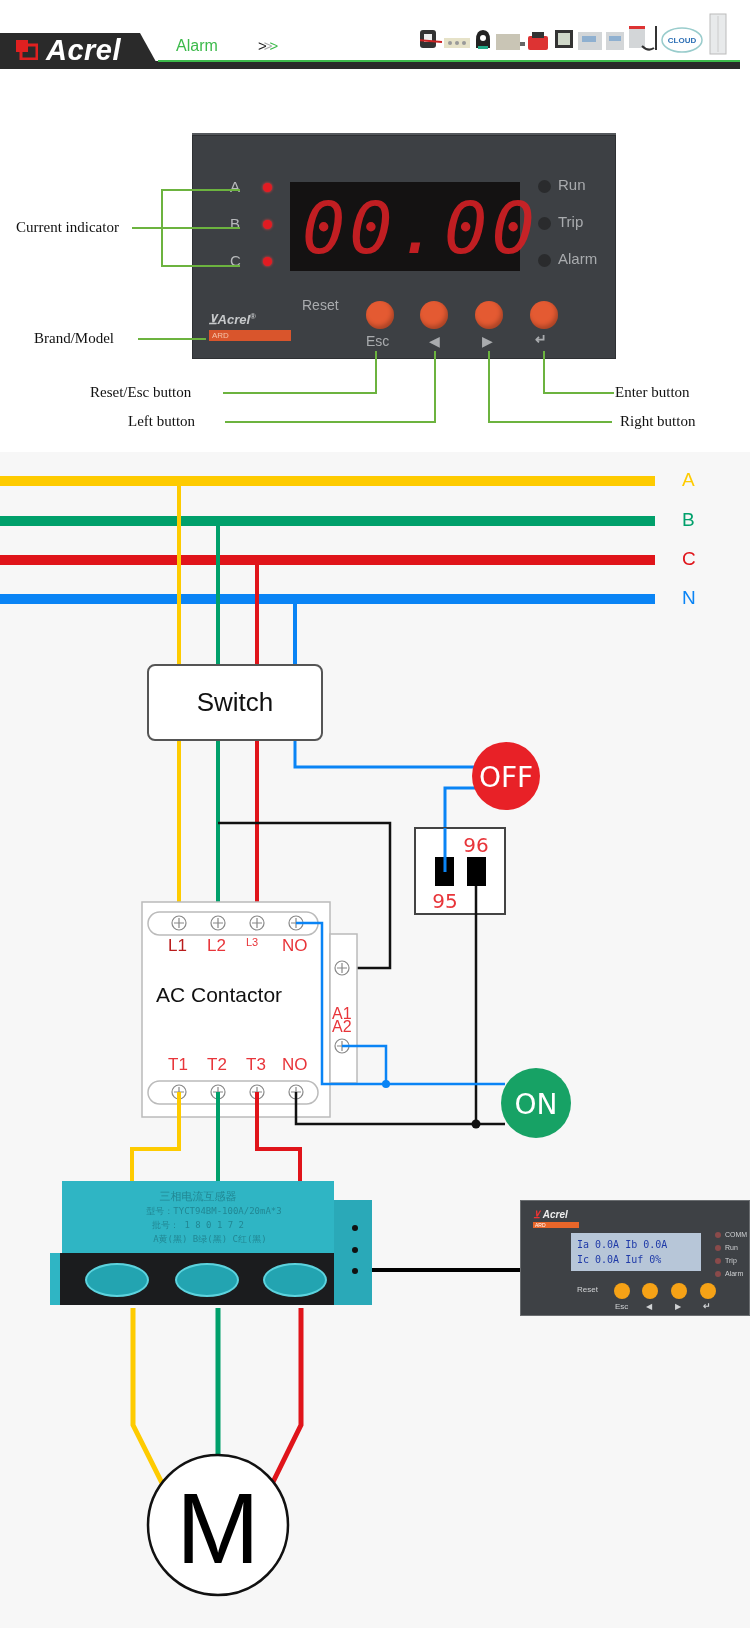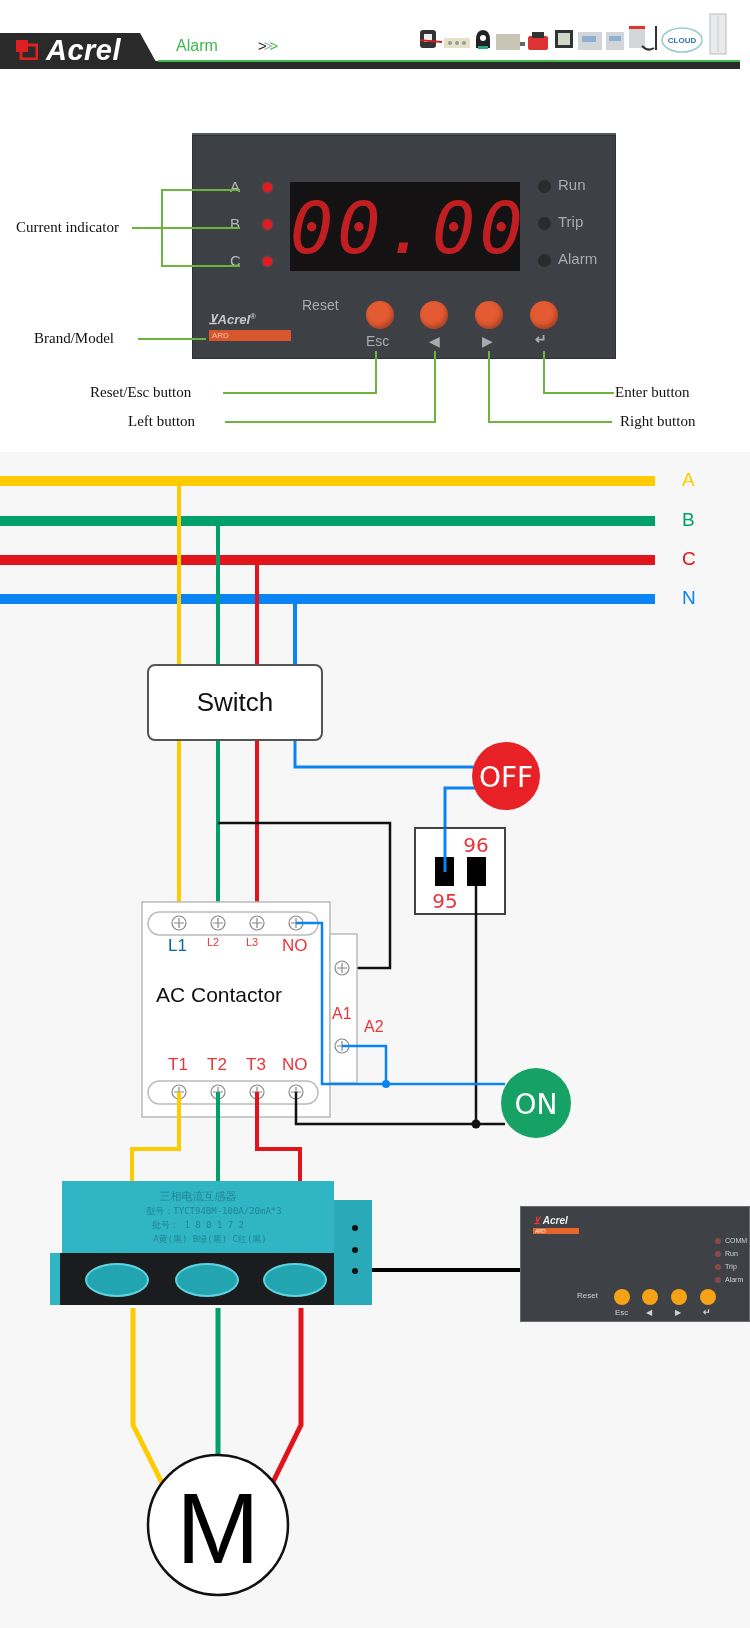--- a/index.html
+++ b/index.html
@@ -13,40 +13,40 @@
   #logo-text { left: 46px; top: 34px; font-size: 29px; font-weight: bold; font-style: italic; color: #ffffff; letter-spacing: 0.5px; }
   #logo-mark { left: 16px; top: 40px; width: 22px; height: 20px; }
   #wiring-label { left: 176px; top: 37px; font-size: 16px; color: #3cba4b; }
   #chevrons { left: 258px; top: 37px; font-size: 15px; letter-spacing: -3px; }
   #product-strip { left: 420px; top: 12px; width: 310px; height: 46px; }
   
   #panel { left: 192px; top: 133px; width: 424px; height: 224px; background: #3d4044; border-top: 2px solid #55585c; box-shadow: inset 0 0 0 1px #2e3033; }
   .ind-letter { color: #b7b9bb; font-size: 15px; }
   .led { width: 9px; height: 9px; border-radius: 50%; background: #e21b22; box-shadow: 0 0 3px #ff3a3a; }
   #display { left: 290px; top: 182px; width: 230px; height: 89px; background: #141212; }
-  #display-text { left: 0; top: 4px; width: 230px; text-align: center; font-family: "DejaVu Sans Mono", monospace; font-size: 72px; color: #d42024; letter-spacing: 4px; font-style: italic; opacity: 0.9; }
+  #display-text { left: 0; top: 4px; width: 230px; text-align: center; font-family: "DejaVu Sans Mono", monospace; font-size: 72px; color: #d42024; letter-spacing: 4px; font-style: italic; opacity: 0.9; padding-left: 12px; }
   .status-led { width: 13px; height: 13px; border-radius: 50%; background: #2a2b2d; }
   .status-text { color: #a9abae; font-size: 15px; }
   .dev-btn { width: 28px; height: 28px; border-radius: 50%; background: #e45a32; box-shadow: inset -2px -3px 4px rgba(0,0,0,0.25); }
   .dev-label { color: #a9abae; font-size: 14px; }
   #brand-logo { left: 208px; top: 312px; font-size: 13px; font-weight: bold; font-style: italic; color: #c7c9cb; }
   #model-bar { left: 209px; top: 330px; width: 82px; height: 11px; background: #d9552c; color: #f5c2a8; font-size: 8px; line-height: 11px; padding-left: 3px; box-sizing: border-box; }
   .callout { font-family: "Liberation Serif", serif; font-size: 15px; color: #111; }
   
   #diagram-bg { left: 0; top: 452px; width: 750px; height: 1176px; background: #f7f7f7; }
   #diagram-svg { left: 0; top: 0; }
   .phase-label { font-size: 19px; }
   
   #ct-top { left: 62px; top: 1181px; width: 272px; height: 72px; background: #2fb5c4; }
   #ct-bottom { left: 50px; top: 1253px; width: 285px; height: 52px; background: #1b1c1e; border-left: 10px solid #2fb5c4; box-sizing: border-box; }
   #ct-side { left: 334px; top: 1200px; width: 38px; height: 105px; background: #2aa9b8; }
   .ct-hole { width: 60px; height: 30px; border-radius: 50%; background: #23a4b1; border: 2px solid #5cd3de; }
   .ct-text { color: #1f7f8b; font-family: "DejaVu Sans Mono", monospace; font-size: 9px; text-align: center; opacity: 0.85; }
   
-  #meter { left: 520px; top: 1200px; width: 230px; height: 116px; background: #3e4145; border: 1px solid #6a6d70; box-sizing: border-box; margin-top: 6px; }
+  #meter { left: 520px; top: 1200px; width: 230px; height: 116px; background: #3e4145; border: 1px solid #6a6d70; box-sizing: border-box; }
   #lcd { left: 50px; top: 32px; width: 130px; height: 38px; background: #b7c6d8; }
   .lcd-row { font-family: "DejaVu Sans Mono", monospace; font-size: 10px; color: #1f3aa8; left: 6px; width: 120px; }
   .m-btn { width: 16px; height: 16px; border-radius: 50%; background: #f6a216; }
   .m-led { width: 6px; height: 6px; border-radius: 50%; background: #8a4a4a; }
   .m-txt { color: #d0d2d4; font-size: 7px; }
 </style>
 </head>
 <body>
 
 <div id="header" class="abs">
@@ -263,30 +263,30 @@
 </svg>
 
 <div class="abs phase-label" style="left:682px; top:469px; color:#fecb00;">A</div>
 <div class="abs phase-label" style="left:682px; top:509px; color:#00a06b;">B</div>
 <div class="abs phase-label" style="left:682px; top:548px; color:#e0141a;">C</div>
 <div class="abs phase-label" style="left:682px; top:587px; color:#0a84f5;">N</div>
 
 <div class="abs" style="left:147px; top:664px; width:176px; height:77px; background:#fff; border:2.5px solid #555; border-radius:8px; box-sizing:border-box; display:flex; align-items:center; justify-content:center; font-size:26px; color:#111;">Switch</div>
 
 <div class="abs" style="left:156px; top:983px; font-size:21px; color:#111;">AC Contactor</div>
-<div class="abs ct-terminal-label" style="left:168px; top:936px; font-size:17px; color:#0369a1;">L1</div>
-<div class="abs" style="left:207px; top:936px; font-size:11px; color:#e8353a;">L2</div>
+<div class="abs ct-terminal-label" style="left:168px; top:936px; font-size:17px; color:#b91c1c;">L1</div>
+<div class="abs" style="left:207px; top:936px; font-size:17px; color:#e8353a;">L2</div>
 <div class="abs" style="left:246px; top:936px; font-size:11px; color:#e8353a;">L3</div>
 <div class="abs" style="left:282px; top:936px; font-size:17px; color:#e8353a;">NO</div>
 <div class="abs" style="left:168px; top:1055px; font-size:17px; color:#e8353a;">T1</div>
 <div class="abs" style="left:207px; top:1055px; font-size:17px; color:#e8353a;">T2</div>
 <div class="abs" style="left:246px; top:1055px; font-size:17px; color:#e8353a;">T3</div>
 <div class="abs" style="left:282px; top:1055px; font-size:17px; color:#e8353a;">NO</div>
 <div class="abs" style="left:332px; top:977px; font-size:16px; color:#e8353a;margin-top:28px;">A1</div>
-<div class="abs" style="left:332px; top:1018px; font-size:16px; color:#e8353a;padding-left:32px;">A2</div>
+<div class="abs" style="left:332px; top:1018px; font-size:16px; color:#e8353a;">A2</div>
 
 <div id="ct-top" class="abs">
   <div class="abs ct-text" style="left:0; top:8px; width:272px; font-size:11px;">三相电流互感器</div>
   <div class="abs ct-text" style="left:16px; top:24px; width:272px;">型号：TYCT94BM-100A/20mA*3</div>
   <div class="abs ct-text" style="left:0; top:38px; width:272px;">批号： 1 8 0 1 7 2</div>
   <div class="abs ct-text" style="left:12px; top:52px; width:272px;">A黄(黑)  B绿(黑)  C红(黑)</div>
 </div>
 <div id="ct-bottom" class="abs">
   <div class="abs ct-hole" style="left:25px; top:10px;"></div>
   <div class="abs ct-hole" style="left:115px; top:10px;"></div>
@@ -294,20 +294,24 @@
 </div>
 <div id="ct-side" class="abs">
   <div class="abs" style="left:18px; top:25px; width:6px; height:6px; border-radius:50%; background:#111;"></div>
   <div class="abs" style="left:18px; top:47px; width:6px; height:6px; border-radius:50%; background:#111;"></div>
   <div class="abs" style="left:18px; top:68px; width:6px; height:6px; border-radius:50%; background:#111;"></div>
 </div>
 
 <div id="meter" class="abs">
   <div class="abs" style="left:12px; top:8px; font-size:10px; font-weight:bold; font-style:italic; color:#eee;"><span style="color:#e33">⊻ </span><span>Acrel</span></div>
   <div class="abs" style="left:12px; top:21px; width:44px; height:6px; background:#e8662a; color:#fff; font-size:5px; line-height:6px; padding-left:2px;">ARD</div>
+  <div id="lcd" class="abs">
+    <div class="abs lcd-row" style="top:6px;">Ia   0.0A Ib    0.0A</div>
+    <div class="abs lcd-row" style="top:21px;">Ic   0.0A Iuf    0%</div>
+  </div>
   <div class="abs m-led" style="left:194px; top:31px;"></div>
   <div class="abs m-txt" style="left:204px; top:30px;">COMM</div>
   <div class="abs m-led" style="left:194px; top:44px;"></div>
   <div class="abs m-txt" style="left:204px; top:43px;">Run</div>
   <div class="abs m-led" style="left:194px; top:57px;"></div>
   <div class="abs m-txt" style="left:204px; top:56px;">Trip</div>
   <div class="abs m-led" style="left:194px; top:70px;"></div>
   <div class="abs m-txt" style="left:204px; top:69px;">Alarm</div>
   <div class="abs m-txt" style="left:56px; top:84px; font-size:8px;">Reset</div>
   <div class="abs m-btn" style="left:93px; top:82px;"></div>

